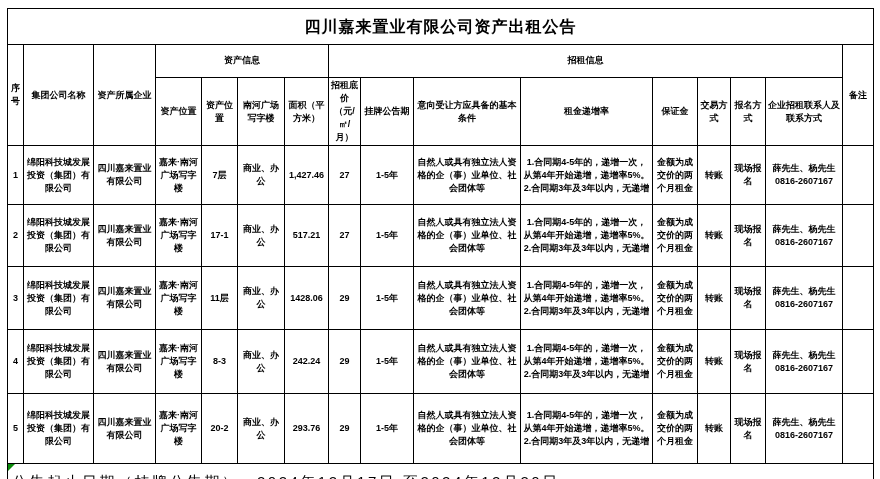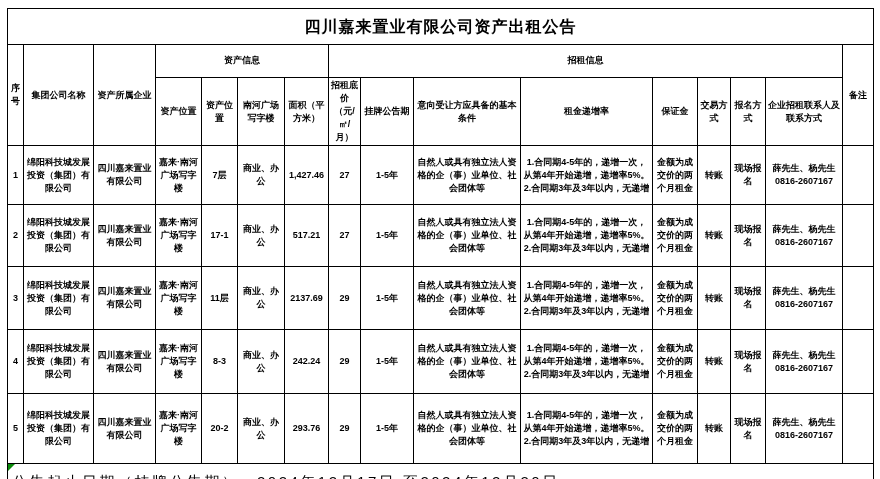--- a/index.html
+++ b/index.html
@@ -160,21 +160,21 @@
     <td></td>
   </tr>
 
   <tr class="r3">
     <td>3</td>
     <td>绵阳科技城发展投资（集团）有限公司</td>
     <td>四川嘉来置业有限公司</td>
     <td>嘉来·南河广场写字楼</td>
     <td>11层</td>
     <td>商业、办公</td>
-    <td>2137.69</td>
+    <td>1428.06</td>
     <td>29</td>
     <td>1-5年</td>
     <td>自然人或具有独立法人资格的企（事）业单位、社会团体等</td>
     <td>
             <span class="inc">1.合同期4-5年的，递增一次，从第4年开始递增，递增率5%。</span>
             <span class="inc">2.合同期3年及3年以内，无递增</span>
           </td>
     <td>金额为成交价的两个月租金</td>
     <td>转账</td>
     <td>现场报名</td>

